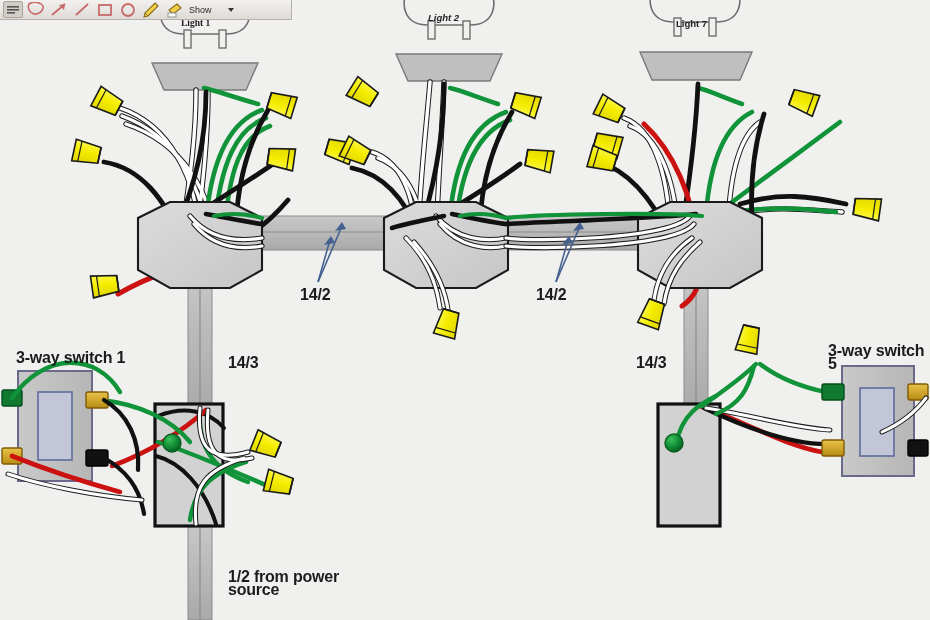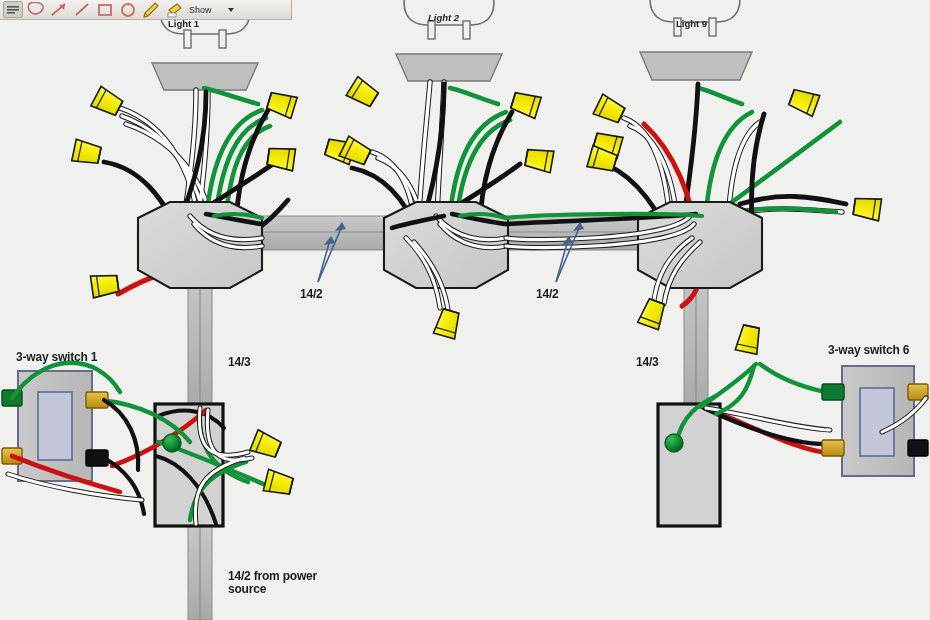--- a/index.html
+++ b/index.html
@@ -24,21 +24,21 @@
     border-radius:2px;
   }
   .tbtn.pressed{background:#d2cec7;border:1px solid #aaa59e;box-sizing:border-box;}
   .showbox{
     margin-left:2px;display:flex;align-items:center;gap:16px;
     font-size:9px;color:#2a2a2a;white-space:nowrap;
   }
   .caret{width:0;height:0;border-left:3px solid transparent;border-right:3px solid transparent;border-top:4px solid #333;}
 
   
-  .lbl{position:absolute;font-size:12px;color:#1b1b1b;font-weight:bold;
+  .lbl{position:absolute;font-size:16px;color:#1b1b1b;font-weight:bold;
        white-space:pre-line;line-height:13px;letter-spacing:-0.2px;}
   .bulbtxt{position:absolute;font-size:9.5px;font-weight:bold;color:#222;}
 </style>
 </head>
 <body>
 
 <div id="stage">
 
   <svg class="layer" viewBox="0 0 930 620">
     <defs>
@@ -406,33 +406,33 @@
       <path d="M556,282 L568,240"></path>
     </g>
     <g fill="#46618f">
       <path d="M342,222 l-7,9 l11,-2 z"></path>
       <path d="M331,236 l-7,9 l11,-2 z"></path>
       <path d="M580,222 l-7,9 l11,-2 z"></path>
       <path d="M569,236 l-7,9 l11,-2 z"></path>
     </g>
   </svg>
 
-  <div class="bulbtxt" style="left:168px;top:18px;">Light 1</div>
+  <div class="bulbtxt" style="left:181px;top:18px;font-family:Liberation Serif, serif;">Light 1</div>
   <div class="bulbtxt" style="left:428px;top:12px;font-style:italic;">Light 2</div>
-  <div class="bulbtxt" style="left:676px;top:18px;">Light 9</div>
+  <div class="bulbtxt" style="left:676px;top:18px;">Light 7</div>
 
   <div class="lbl" style="left:300px;top:288px;">14/2</div>
   <div class="lbl" style="left:536px;top:288px;">14/2</div>
   <div class="lbl" style="left:228px;top:356px;">14/3</div>
   <div class="lbl" style="left:636px;top:356px;">14/3</div>
-  <div class="lbl" style="left:228px;top:570px;">14/2 from power
+  <div class="lbl" style="left:228px;top:570px;">1/2 from power
 source</div>
 
   <div class="lbl" style="left:16px;top:351px;text-align:right;">3-way switch 1</div>
-  <div class="lbl" style="left:828px;top:344px;">3-way switch 6</div>
+  <div class="lbl" style="left:828px;top:344px;">3-way switch 5</div>
 
   <div class="toolbar">
     <div class="tbtn pressed">
       <svg width="14" height="12" viewBox="0 0 14 12">
         <rect x="1" y="2" width="12" height="1.6" fill="#555"></rect>
         <rect x="1" y="5" width="12" height="1.6" fill="#555"></rect>
         <rect x="1" y="8" width="8" height="1.6" fill="#555"></rect>
       </svg>
     </div>
     <div class="tbtn">

